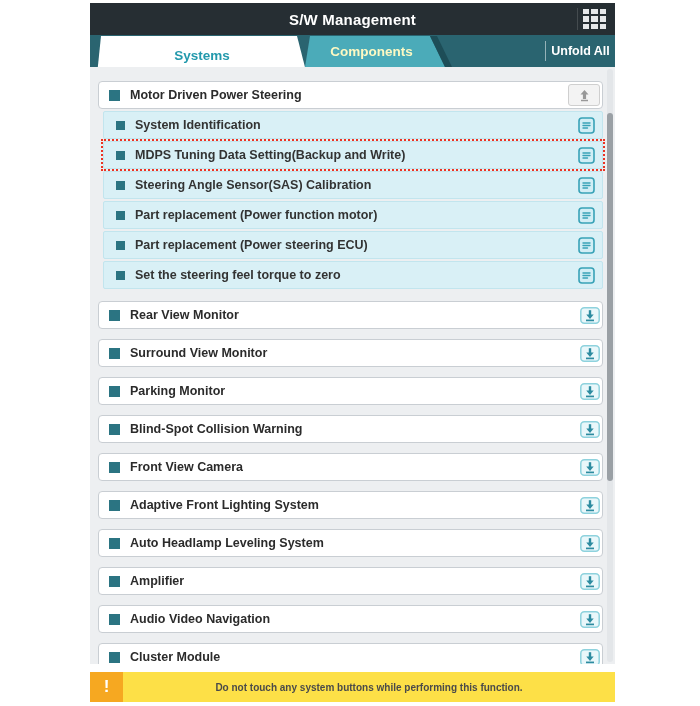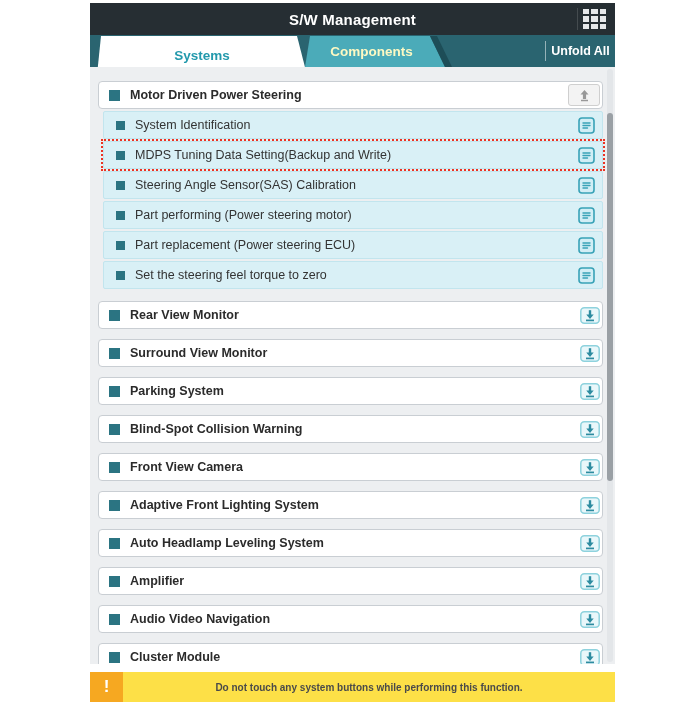--- a/index.html
+++ b/index.html
@@ -42,21 +42,21 @@
   .group-card .bullet{width:11px;height:11px;background:#2b7482;margin-right:10px;flex:none;}
   .group-card .lbl{font-weight:bold;font-size:12.5px;color:#2b2b2b;flex:1;white-space:nowrap;}
 
   .up-btn{width:32px;height:22px;background:#f3f3f3;border:1px solid #cfcfcf;border-radius:3px;
     display:flex;align-items:center;justify-content:center;flex:none;cursor:pointer;box-sizing:border-box;}
 
   .sub-list{margin:0 0 12px 5px;}
   .sub-row{position:relative;height:28px;background:#d9f0f6;border:1px solid #c2e5ee;border-radius:2px;
     display:flex;align-items:center;padding:0 7px 0 12px;box-sizing:border-box;margin-bottom:2px;cursor:pointer;}
   .sub-row .bullet{width:9px;height:9px;background:#2b7482;margin-right:10px;flex:none;}
-  .sub-row .lbl{font-size:12.5px;color:#333333;flex:1;white-space:nowrap;}
+  .sub-row .lbl{font-size:12.5px;color:#333333;flex:1;white-space:nowrap;font-weight:bold;}
   .sub-row.selected::after{content:"";position:absolute;inset:-3px;border:2px dotted #ea3323;pointer-events:none;}
 
   .icon-wrap{flex:none;display:flex;align-items:center;cursor:pointer;}
 
   
   .scrollbar{position:absolute;top:2px;right:2px;bottom:2px;width:6px;background:#e3e6e9;border-radius:3px;}
   .scroll-thumb{position:absolute;top:44px;right:0;width:6px;height:368px;background:#9aa0a5;border-radius:3px;cursor:pointer;}
 
   
   .warnbar{margin-top:8px;height:30px;display:flex;}
@@ -138,21 +138,21 @@
           <span class="lbl">Steering Angle Sensor(SAS) Calibration</span>
           <span class="icon-wrap">
             <svg width="17" height="17" viewBox="0 0 17 17">
               <rect x="1" y="1" width="15" height="15" rx="3" fill="#d2eef5" stroke="#38a2b7" stroke-width="1.6"></rect>
               <path d="M5 6h7M5 8.5h7M5 11h4.5" stroke="#38a2b7" stroke-width="1.4" stroke-linecap="round"></path>
             </svg>
           </span>
         </div>
         <div class="sub-row">
           <span class="bullet"></span>
-          <span class="lbl">Part performing (Power steering motor)</span>
+          <span class="lbl">Part replacement (Power function motor)</span>
           <span class="icon-wrap">
             <svg width="17" height="17" viewBox="0 0 17 17">
               <rect x="1" y="1" width="15" height="15" rx="3" fill="#d2eef5" stroke="#38a2b7" stroke-width="1.6"></rect>
               <path d="M5 6h7M5 8.5h7M5 11h4.5" stroke="#38a2b7" stroke-width="1.4" stroke-linecap="round"></path>
             </svg>
           </span>
         </div>
         <div class="sub-row">
           <span class="bullet"></span>
           <span class="lbl">Part replacement (Power steering ECU)</span>
@@ -193,21 +193,21 @@
           <svg width="20" height="17" viewBox="0 0 20 17">
             <rect x="0.8" y="0.8" width="18.4" height="15.4" rx="3.5" fill="#e9f7fa" stroke="#8ed2dd" stroke-width="1.5"></rect>
             <path d="M10 3.2v5.5" stroke="#2d8ba0" stroke-width="2.4"></path>
             <path d="M6.3 7.6l3.7 4.4 3.7-4.4z" fill="#2d8ba0"></path>
             <path d="M6 13.4h8" stroke="#2d8ba0" stroke-width="1.7"></path>
           </svg>
         </span>
       </div>
       <div class="group-card">
         <span class="bullet"></span>
-        <span class="lbl">Parking System</span>
+        <span class="lbl">Parking Monitor</span>
         <span class="icon-wrap">
           <svg width="20" height="17" viewBox="0 0 20 17">
             <rect x="0.8" y="0.8" width="18.4" height="15.4" rx="3.5" fill="#e9f7fa" stroke="#8ed2dd" stroke-width="1.5"></rect>
             <path d="M10 3.2v5.5" stroke="#2d8ba0" stroke-width="2.4"></path>
             <path d="M6.3 7.6l3.7 4.4 3.7-4.4z" fill="#2d8ba0"></path>
             <path d="M6 13.4h8" stroke="#2d8ba0" stroke-width="1.7"></path>
           </svg>
         </span>
       </div>
       <div class="group-card">

